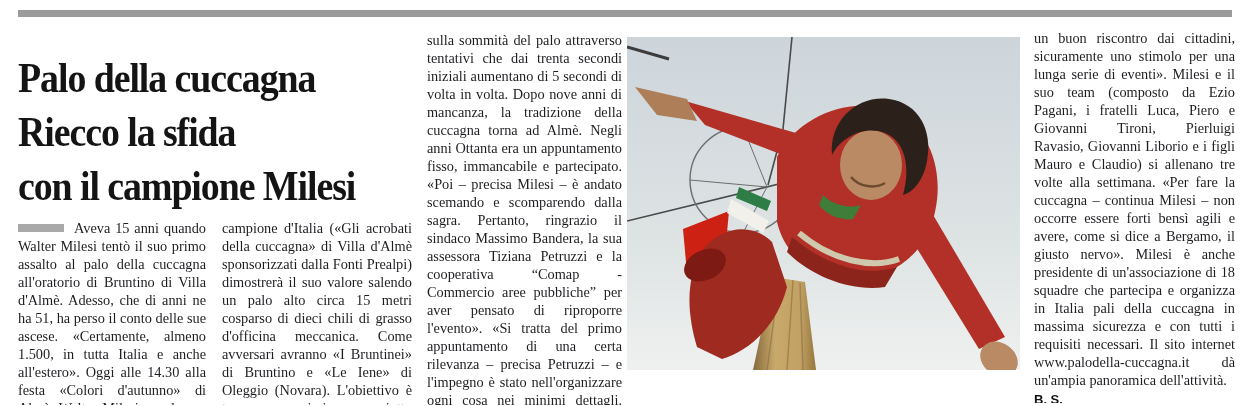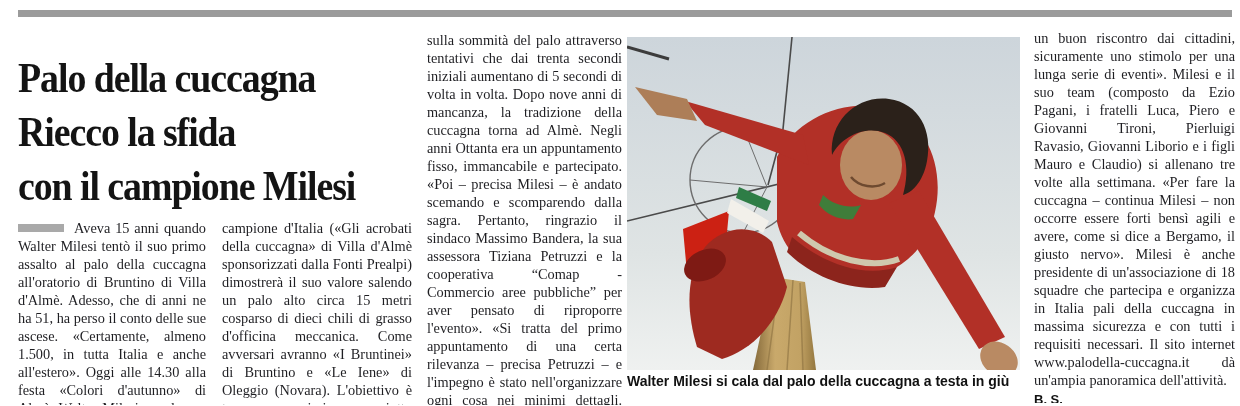--- a/index.html
+++ b/index.html
@@ -95,20 +95,19 @@
       <polygon points="262,166 292,154 378,300 352,312" fill="#b23027"></polygon>
       <ellipse cx="372" cy="322" rx="20" ry="16" fill="#b98a63" transform="rotate(35 372 322)"></ellipse>
 
       <ellipse cx="244" cy="128" rx="31" ry="35" fill="#b98a63"></ellipse>
       <path d="M205,118 C202,84 230,58 262,62 C292,66 306,94 300,124 C296,146 284,156 276,158 C284,130 278,104 258,96 C238,88 214,100 205,118 Z" fill="#2b211a"></path>
       <path d="M224,140 C232,150 248,152 258,146" stroke="#6e4a30" stroke-width="2.5" fill="none"></path>
       <path d="M196,158 C206,168 222,172 234,168 L226,182 C214,184 200,178 192,168 Z" fill="#3f7d3a"></path>
     </svg>
   </div>
 
-  <div class="caption">Walter Milesi si cala dal palo della cuccagna a testa in giù</div>
 
   <div class="bodycol col4">
     <span>un buon riscontro dai cittadini, sicuramente uno stimolo per una lunga serie di eventi». Milesi e il suo team (composto da Ezio Pagani, i fratelli Luca, Piero e Giovanni Tironi, Pierluigi Ravasio, Giovanni Liborio e i figli Mauro e Claudio) si allenano tre volte alla settimana. «Per fare la cuccagna – continua Milesi – non occorre essere forti bensì agili e avere, come si dice a Bergamo, il giusto nervo». Milesi è anche presidente di un'associazione di 18 squadre che partecipa e organizza in Italia pali della cuccagna in massima sicurezza e con tutti i requisiti necessari. Il sito internet www.palodella-cuccagna.it dà un'ampia panoramica dell'attività.</span>
     <span class="byline">B. S.</span>
   </div>
 
 </div>
 
 </body></html>

